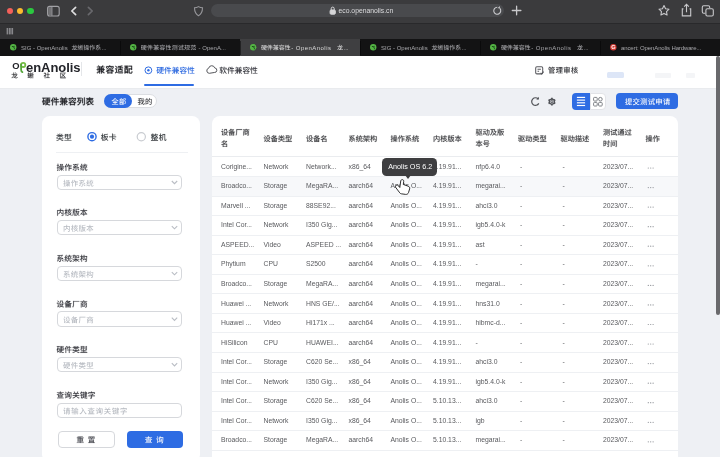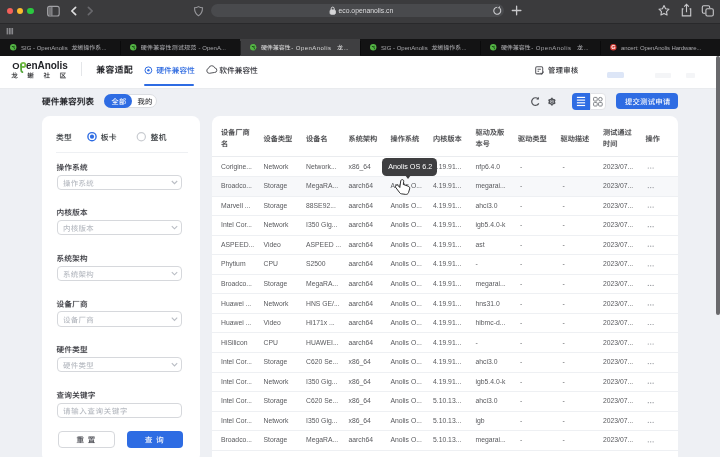--- a/index.html
+++ b/index.html
@@ -21,21 +21,21 @@
     <div style="position:absolute;left:461.5px;top:44.7px;font-size:6px;color:#a8a8ac;line-height:1;white-space:pre;">...</div>
     <div style="position:absolute;left:198.6px;top:44.7px;font-size:6px;color:#a8a8ac;line-height:1;white-space:pre;">- OpenA...</div>
     <div style="position:absolute;left:291.3px;top:44.7px;font-size:6px;color:#dadadb;line-height:1;white-space:pre;letter-spacing:.45px">- OpenAnolis</div>
     <div style="position:absolute;left:343.5px;top:44.7px;font-size:6px;color:#dadadb;line-height:1;white-space:pre;">...</div>
     <div style="position:absolute;left:531.3px;top:44.7px;font-size:6px;color:#a8a8ac;line-height:1;white-space:pre;letter-spacing:.45px">- OpenAnolis</div>
     <div style="position:absolute;left:583.5px;top:44.7px;font-size:6px;color:#a8a8ac;line-height:1;white-space:pre;">...</div>
     <div style="position:absolute;left:621px;top:44.7px;font-size:6px;color:#a8a8ac;line-height:1;white-space:pre;letter-spacing:-.12px">ancert: OpenAnolis Hardware...</div>
     <div style="position:absolute;left:0px;top:56px;width:720px;height:401px;background:#eef0f4"></div>
     <div style="position:absolute;left:0px;top:56px;width:720px;height:32px;background:#fff;border-bottom:1px solid #e9ebee"></div>
     <div style="position:absolute;left:12.3px;top:61.1px;font-size:9.4px;color:#232429;line-height:1;white-space:pre;font-weight:bold">O</div>
-    <div style="position:absolute;left:26.0px;top:61.1px;font-size:10px;color:#232429;line-height:1;white-space:pre;font-weight:bold;letter-spacing:-.05px">enAnolis</div>
+    <div style="position:absolute;left:26.0px;top:61.1px;font-size:13px;color:#232429;line-height:1;white-space:pre;font-weight:bold;letter-spacing:-.05px">enAnolis</div>
     <div style="position:absolute;left:80.5px;top:61.5px;width:1px;height:14.5px;background:#e4e6e9"></div>
     <div style="position:absolute;left:144px;top:84.2px;width:49.5px;height:2.3px;background:#2e6ce3;border-radius:1px"></div>
     <div style="position:absolute;left:607px;top:72.4px;width:17px;height:6px;background:#dde6f7;border-radius:1.5px"></div>
     <div style="position:absolute;left:654.5px;top:73px;width:16px;height:4.5px;background:#f4f5f7;border-radius:1px"></div>
     <div style="position:absolute;left:685.5px;top:73px;width:9.5px;height:4.5px;background:#f4f5f7;border-radius:1px"></div>
     <div style="position:absolute;left:103.6px;top:94px;width:53.4px;height:13.6px;background:#fff;border:1px solid #dcdee2;border-radius:7.5px;box-sizing:border-box"></div>
     <div style="position:absolute;left:103.6px;top:94px;width:28.8px;height:13.6px;background:#2e6ce3;border-radius:7.5px"></div>
     <div style="position:absolute;left:589.6px;top:92.9px;width:16.6px;height:17.2px;background:#fff;border:1px solid #e2e3e7;border-radius:0 4px 4px 0;box-sizing:border-box"></div>
     <div style="position:absolute;left:572.3px;top:92.9px;width:17.6px;height:17.2px;background:#2e6ce3;border-radius:4px 0 0 4px"></div>
     <div style="position:absolute;left:616.3px;top:93.4px;width:62px;height:15.4px;background:#2e6ce3;border-radius:4px"></div>

